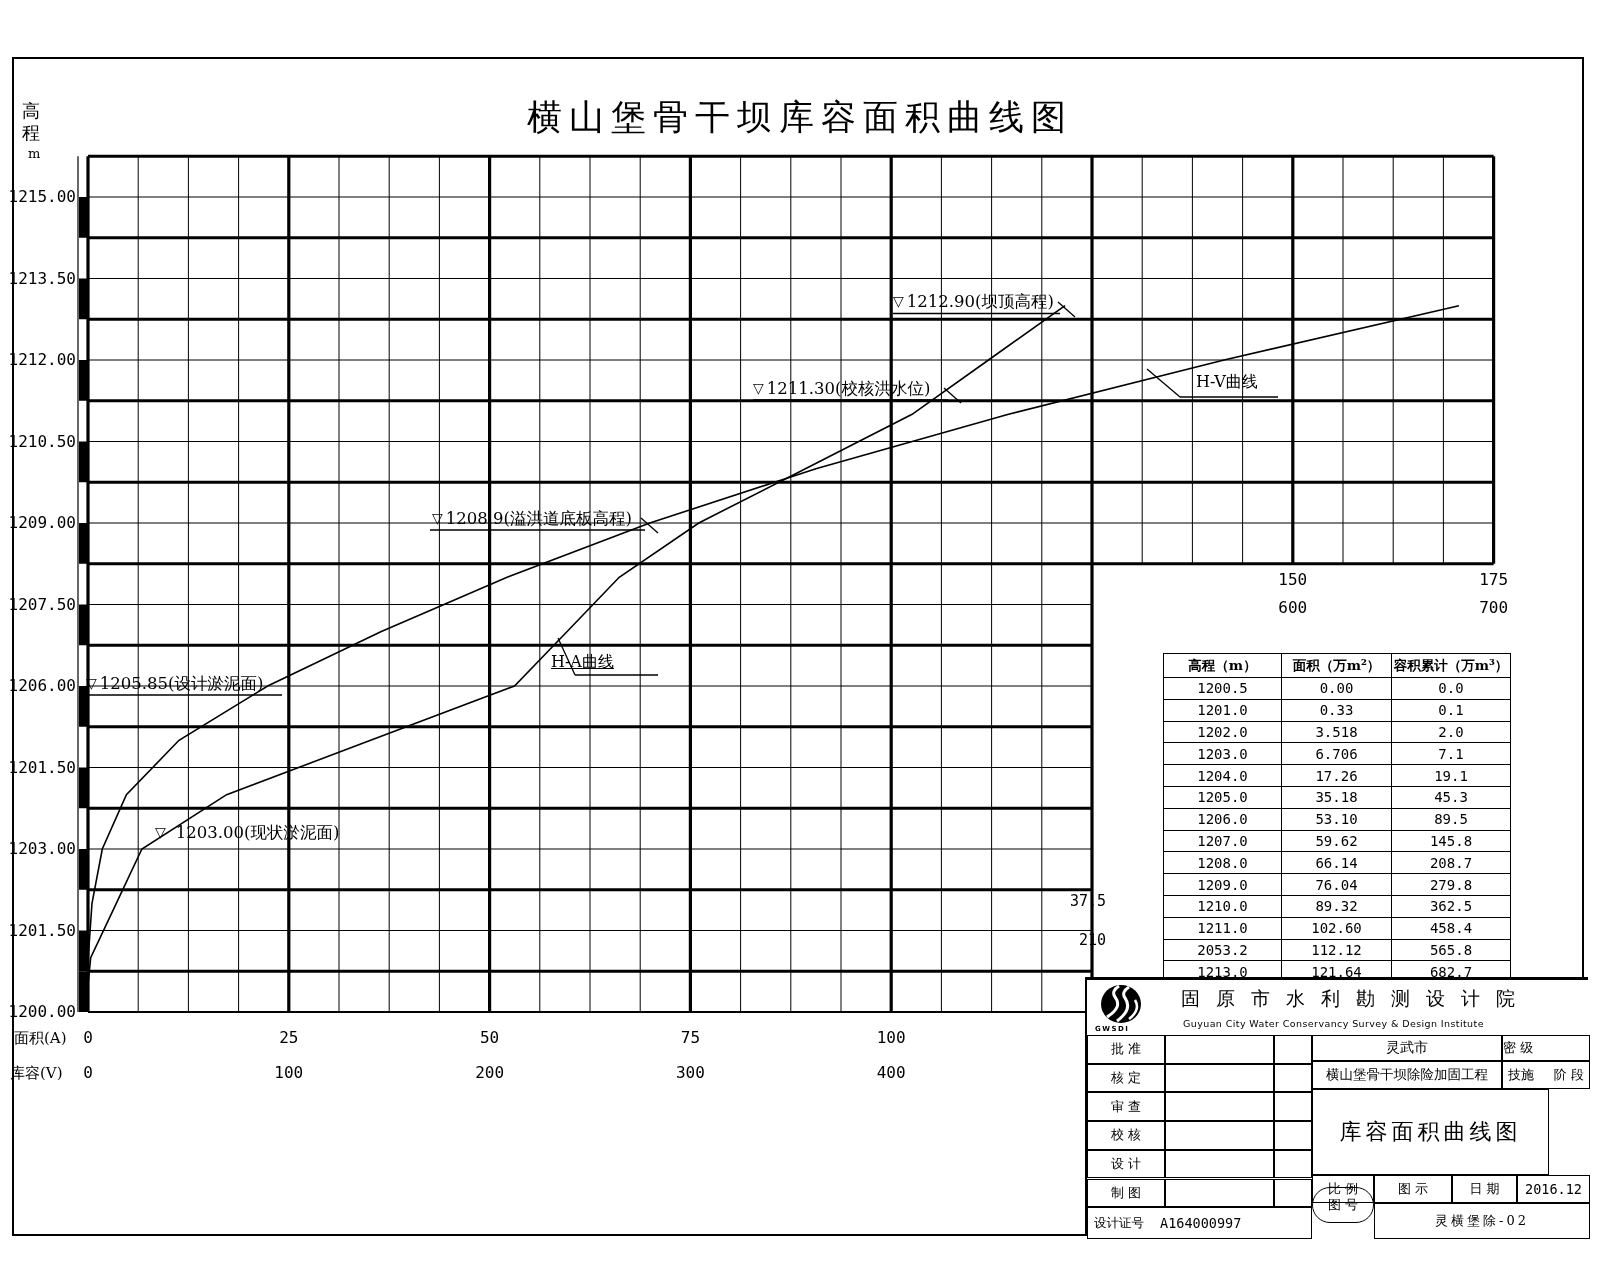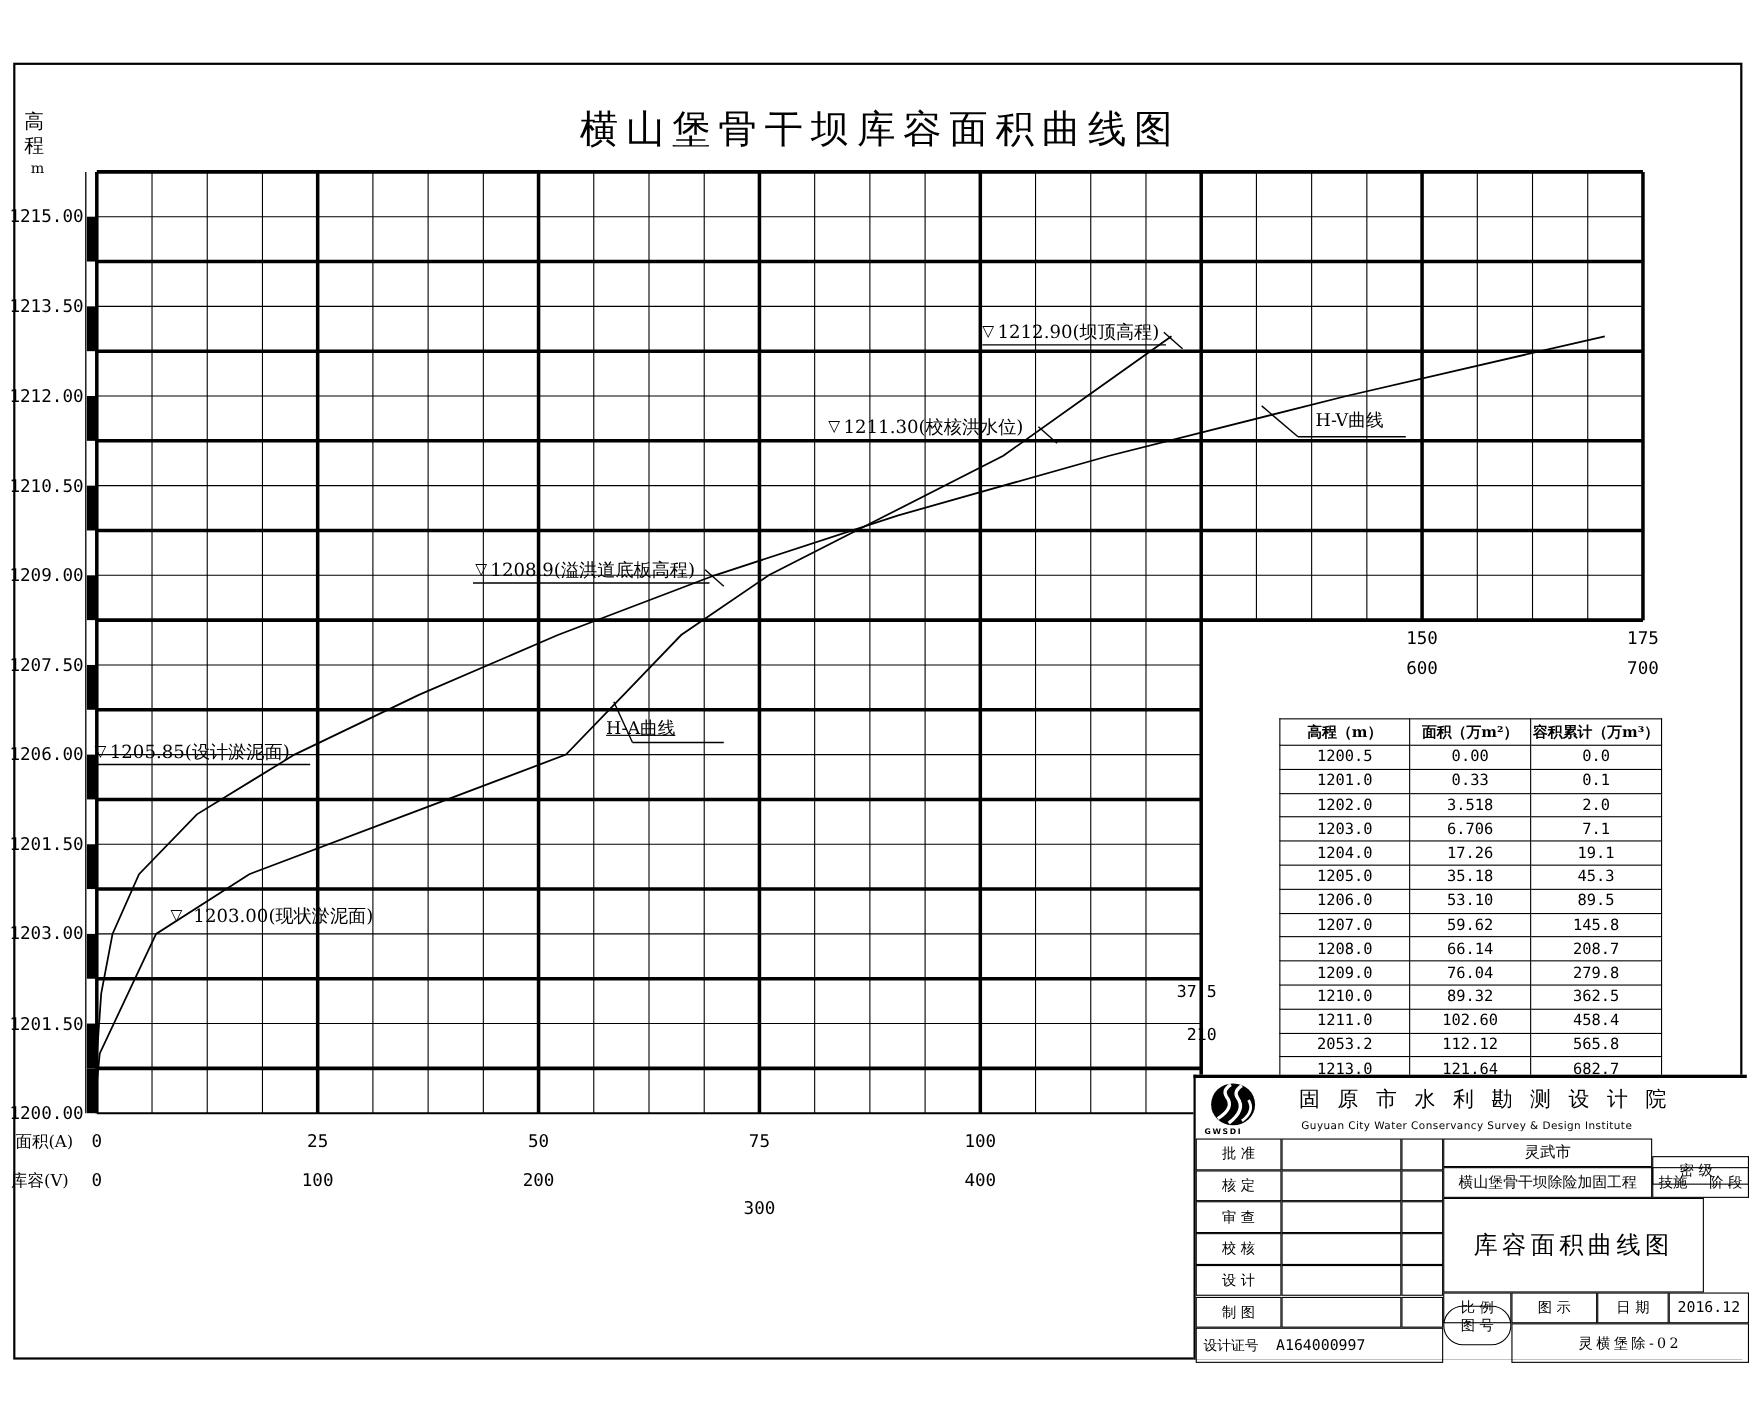--- a/index.html
+++ b/index.html
@@ -145,21 +145,21 @@
       <div class="xtick num" style="left: 48px; top: 1028px;">0</div>
       <div class="xtick num" style="left: 248.8px; top: 1028px;">25</div>
       <div class="xtick num" style="left: 449.6px; top: 1028px;">50</div>
       <div class="xtick num" style="left: 650.4px; top: 1028px;">75</div>
       <div class="xtick num" style="left: 851.2px; top: 1028px;">100</div>
       <div class="xtick num" style="left: 1252.8px; top: 570px;">150</div>
       <div class="xtick num" style="left: 1453.6px; top: 570px;">175</div>
       <div class="xtick num" style="left: 48px; top: 1063px;">0</div>
       <div class="xtick num" style="left: 248.8px; top: 1063px;">100</div>
       <div class="xtick num" style="left: 449.6px; top: 1063px;">200</div>
-      <div class="xtick num" style="left: 650.4px; top: 1063px; margin-top: 26px;">300</div>
+      <div class="xtick num" style="left: 650.4px; top: 1063px;">300</div>
       <div class="xtick num" style="left: 851.2px; top: 1063px;">400</div>
       <div class="xtick num" style="left: 1252.8px; top: 598px;">600</div>
       <div class="xtick num" style="left: 1453.6px; top: 598px;">700</div>
     </div>
   <div class="brk num" style="left:1060px;top:892px;">37.5</div>
   <div class="brk num" style="left:1060px;top:931px;">210</div>
 
   <div class="ann" style="left:893px;top:291px;">
     <span class="tri">▽</span>
     <span>1212.90(坝顶高程)</span>
@@ -303,21 +303,21 @@
         <div class="tcell" style="left: 187px; top: 198.5px; width: 38px; height: 28.7px;"></div>
       </div>
 
     <div class="tcell" style="left:0;top:227px;width:225px;height:32px;justify-content:flex-start;">
       <span style="margin-left:6px;font-size:12.5px;">设计证号</span>
       <span class="num" style="margin-left:16px;font-size:13.5px;">A164000997</span>
     </div>
 
     <div class="tcell" style="left:225px;top:55px;width:190px;height:26px;font-size:14px;">灵武市</div>
     <div class="tcell" style="left:225px;top:81px;width:190px;height:28px;font-size:13.5px;">横山堡骨干坝除险加固工程</div>
-    <div class="tcell" style="left:415px;top:71px;width:88px;height:26px;justify-content:center;">
+    <div class="tcell" style="left:415px;top:55px;width:88px;height:26px;justify-content:flex-start;">
       <span style="margin-right:8px;">密 级</span>
     </div>
     <div class="tcell" style="left:415px;top:81px;width:88px;height:28px;justify-content:space-between;">
       <span style="margin-left:5px;">技施</span>
       <span style="margin-right:5px;">阶 段</span>
     </div>
 
     <div class="tcell" style="left:225px;top:109px;width:237px;height:86px;font-size:22px;letter-spacing:4px;">库容面积曲线图</div>
 
     <div class="tcell" style="left:225px;top:195px;width:62px;height:28px;">比 例</div>

